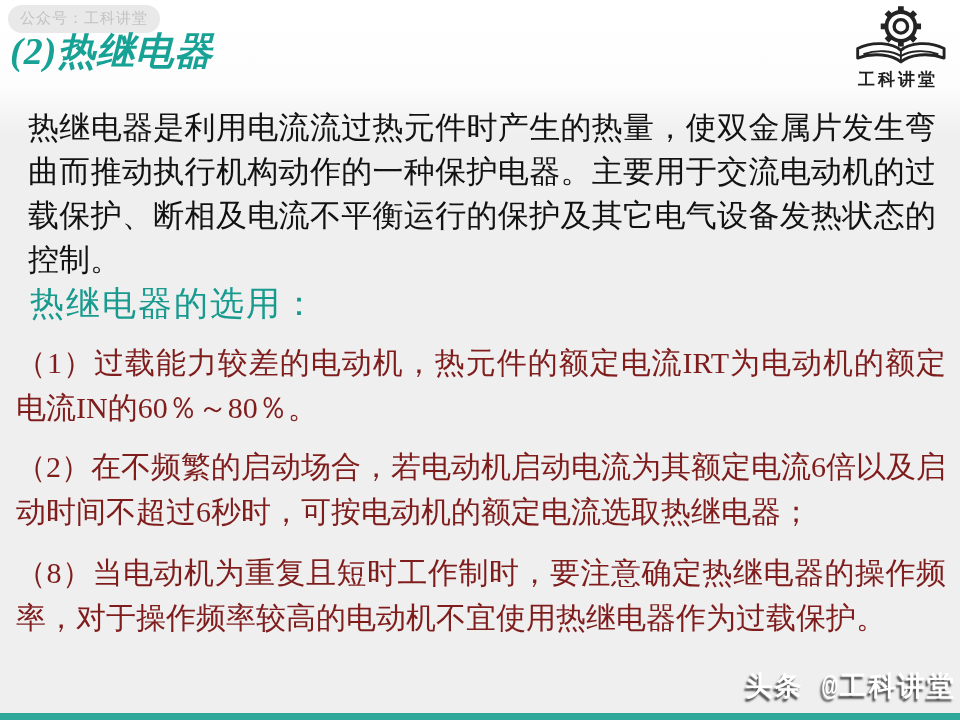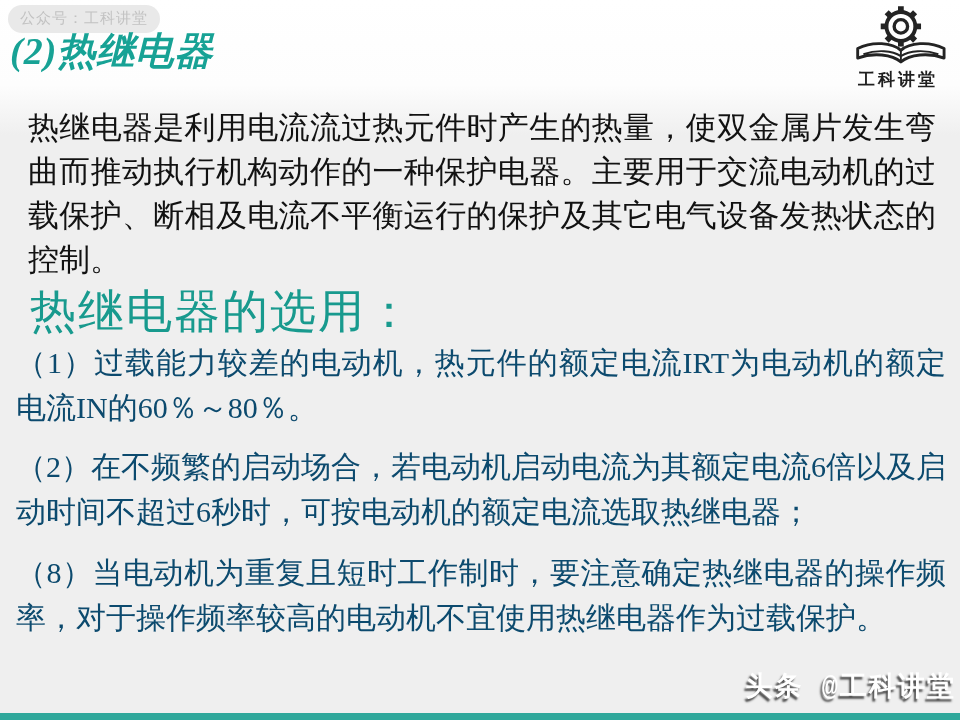--- a/index.html
+++ b/index.html
@@ -64,30 +64,30 @@
     width: 908px;
     font-size: 31px;
     line-height: 1.42;
     color: #121212;
     text-align: justify;
   }
   .section-heading {
     position: absolute;
     top: 281px; left: 30px;
     color: #189a8e;
-    font-size: 46px;
+    font-size: 34px;
     letter-spacing: 2px;
   }
   .rule {
     position: absolute;
     left: 16px;
     width: 930px;
     font-size: 30px;
     line-height: 1.5;
-    color: #0c4a6e;
+    color: #7f1d1d;
     text-align: justify;
   }
   .rule-1 { top: 340px; }
   .rule-2 { top: 444px; }
   .rule-3 { top: 550px; }
   .watermark {
     position: absolute;
     right: 4px;
     bottom: 16px;
     font-size: 27px;

